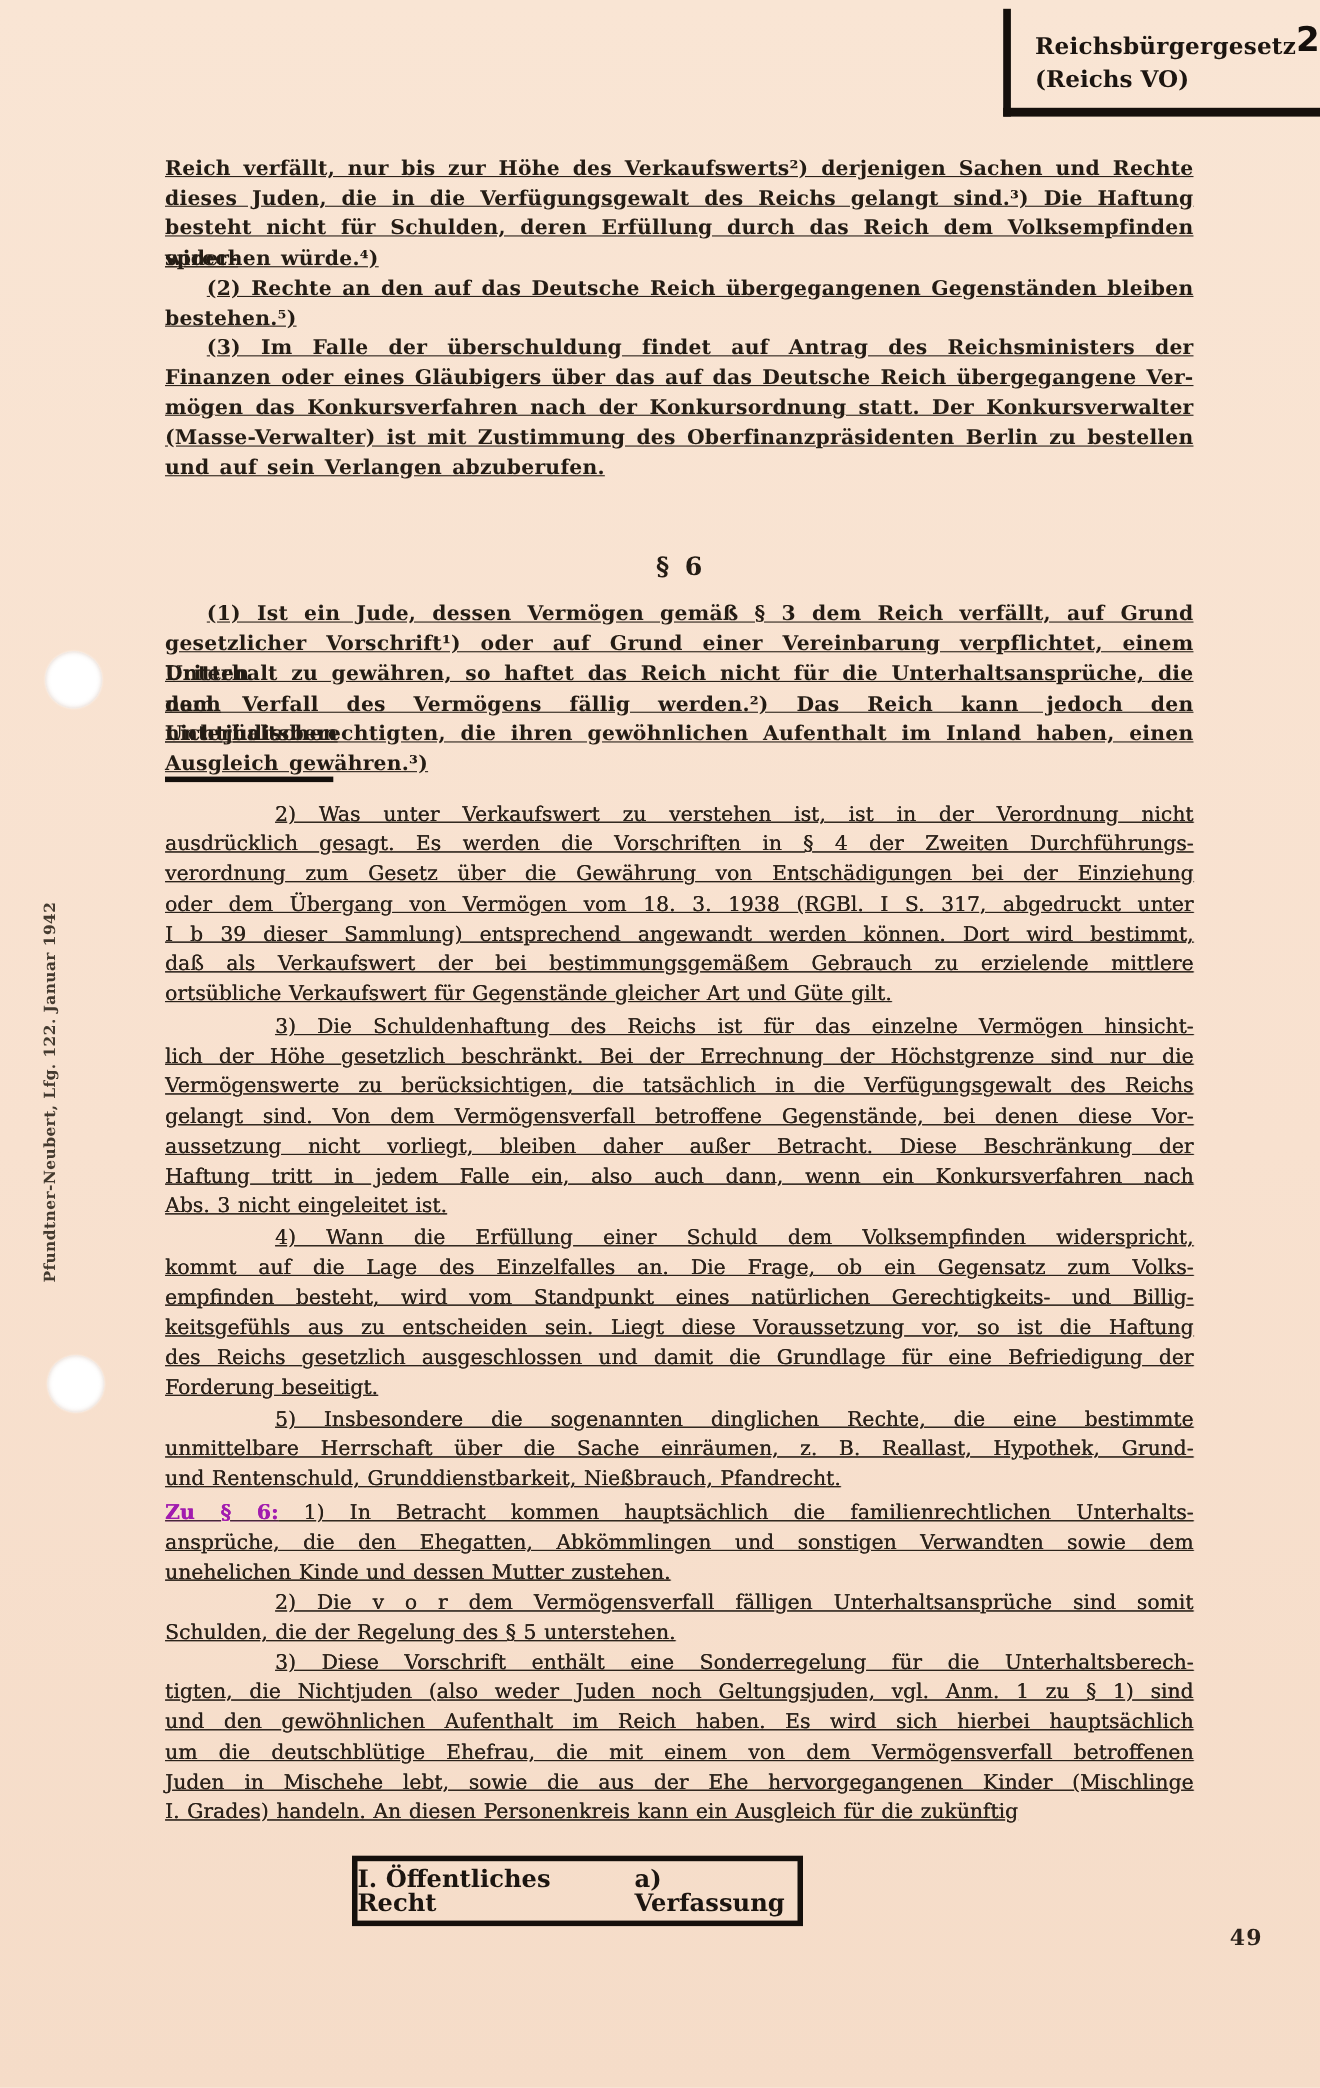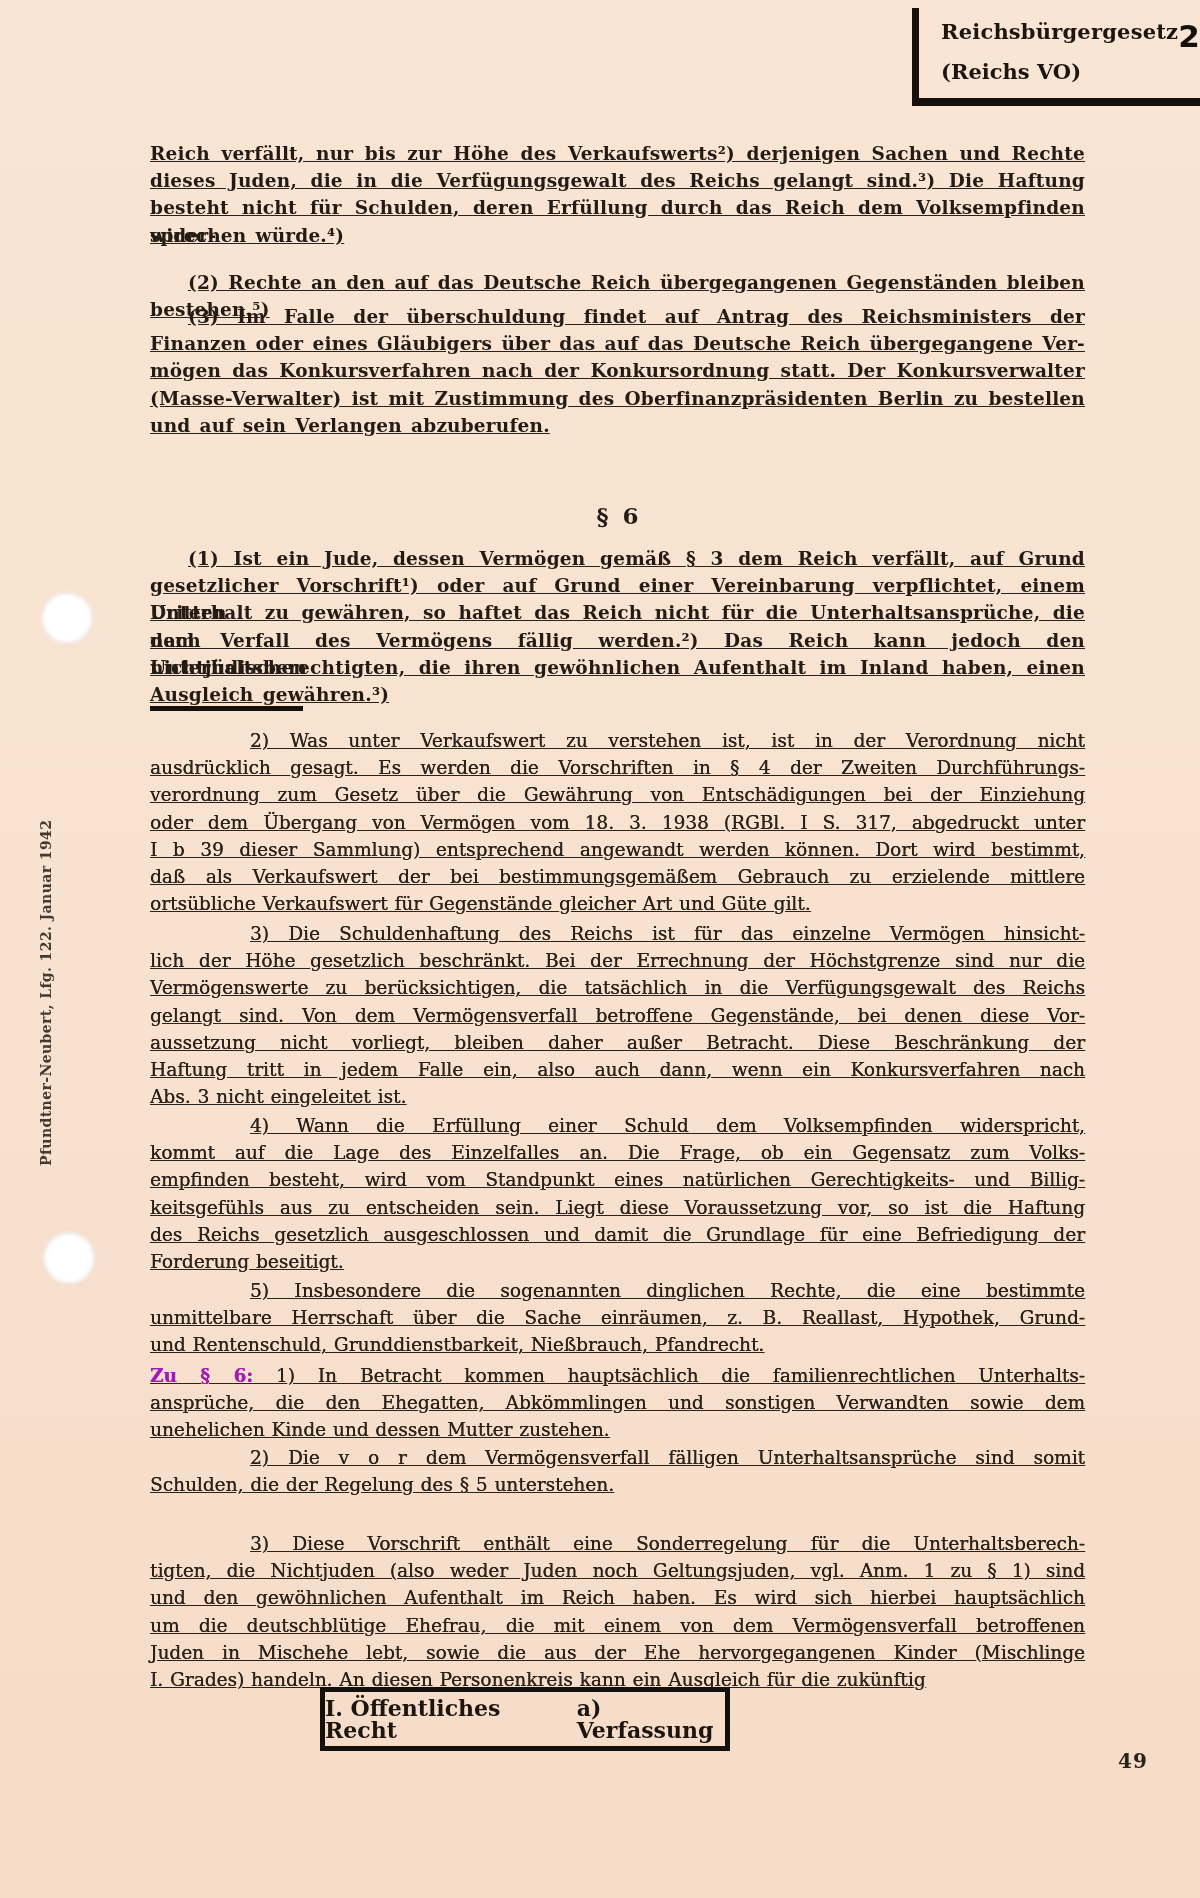--- a/index.html
+++ b/index.html
@@ -20,21 +20,21 @@
     position:absolute;left:38px;top:790px;height:376px;width:26px;
     writing-mode:vertical-rl;transform:rotate(180deg);
     font:700 14px "DejaVu Serif",serif;color:#443a2f;letter-spacing:.4px;white-space:nowrap;
   }
   
   .header-box{
     position:absolute;left:912px;top:8px;right:0;height:98px;box-sizing:border-box;
     border-left:7px solid #15100c;border-bottom:8px solid #15100c;
     padding:13px 0 0 22px;
   }
-  .hrow{display:flex;align-items:flex-start;}
+  .hrow{display:flex;align-items:flex-end;}
   .htitle{font:700 21px/1 "DejaVu Serif",serif;color:#1c1510;letter-spacing:.2px;}
   .hnum{font:700 31px/1 "DejaVu Sans",sans-serif;color:#15100c;margin-left:auto;margin-right:-3px;letter-spacing:1px;}
   .hsub{font:700 21px/1 "DejaVu Serif",serif;color:#1c1510;margin-top:9px;}
   
   .col{position:absolute;left:150px;width:935px;text-decoration:underline;}
   .line{height:27.2px;line-height:27.2px;font-size:18.5px;white-space:normal;}
   .just{text-align:justify;text-align-last:justify;}
   .last{text-align:left;}
   .statute .line{font-weight:700;color:#241c14;letter-spacing:.2px;word-spacing:2.5px;}
   .fn .line{font-weight:400;color:#2b221a;word-spacing:1px;text-shadow:.25px 0 0 currentColor;}
@@ -71,21 +71,21 @@
     <div class="hsub">(Reichs VO)</div>
   </div>
 
   <div class="col statute" id="para1">
       <div class="line just">Reich verfällt, nur bis zur Höhe des Verkaufswerts²) derjenigen Sachen und Rechte</div>
       <div class="line just">dieses Juden, die in die Verfügungsgewalt des Reichs gelangt sind.³)  Die Haftung</div>
       <div class="line just">besteht nicht für Schulden, deren Erfüllung durch das Reich dem Volksempfinden wider-</div>
       <div class="line last">sprechen würde.⁴)</div>
     </div>
   <div class="col statute" id="para2">
-      <div class="line just" style="padding-left: 38px; margin-top: 20px;">(2) Rechte an den auf das Deutsche Reich übergegangenen Gegenständen bleiben</div>
+      <div class="line just" style="padding-left: 38px;">(2) Rechte an den auf das Deutsche Reich übergegangenen Gegenständen bleiben</div>
       <div class="line last">bestehen.⁵)</div>
     </div>
   <div class="col statute" id="para3">
       <div class="line just" style="padding-left: 38px;">(3) Im Falle der überschuldung findet auf Antrag des Reichsministers der</div>
       <div class="line just">Finanzen oder eines Gläubigers über das auf das Deutsche Reich übergegangene Ver-</div>
       <div class="line just">mögen das Konkursverfahren nach der Konkursordnung statt. Der Konkursverwalter</div>
       <div class="line just">(Masse-Verwalter) ist mit Zustimmung des Oberfinanzpräsidenten Berlin zu bestellen</div>
       <div class="line last">und auf sein Verlangen abzuberufen.</div>
     </div>
 
@@ -136,21 +136,21 @@
   <div class="col fn" id="zu6a">
       <div class="line just"><b>Zu § 6:</b> 1) In Betracht kommen hauptsächlich die familienrechtlichen Unterhalts-</div>
       <div class="line just">ansprüche, die den Ehegatten, Abkömmlingen und sonstigen Verwandten sowie dem</div>
       <div class="line last">unehelichen Kinde und dessen Mutter zustehen.</div>
     </div>
   <div class="col fn" id="zu6b">
       <div class="line just" style="padding-left: 100px;">2) Die v o r dem Vermögensverfall fälligen Unterhaltsansprüche sind somit</div>
       <div class="line last">Schulden, die der Regelung des § 5 unterstehen.</div>
     </div>
   <div class="col fn" id="zu6c">
-      <div class="line just" style="padding-left: 100px; margin-top: 32px;">3) Diese Vorschrift enthält eine Sonderregelung für die Unterhaltsberech-</div>
+      <div class="line just" style="padding-left: 100px;">3) Diese Vorschrift enthält eine Sonderregelung für die Unterhaltsberech-</div>
       <div class="line just">tigten, die Nichtjuden (also weder Juden noch Geltungsjuden, vgl. Anm. 1 zu § 1) sind</div>
       <div class="line just">und den gewöhnlichen Aufenthalt im Reich haben. Es wird sich hierbei hauptsächlich</div>
       <div class="line just">um die deutschblütige Ehefrau, die mit einem von dem Vermögensverfall betroffenen</div>
       <div class="line just">Juden in Mischehe lebt, sowie die aus der Ehe hervorgegangenen Kinder (Mischlinge</div>
       <div class="line last">I. Grades) handeln. An diesen Personenkreis kann ein Ausgleich für die zukünftig</div>
     </div>
 
   <div class="footer-box">
     <span>I. Öffentliches Recht</span>
     <span>a) Verfassung</span>

